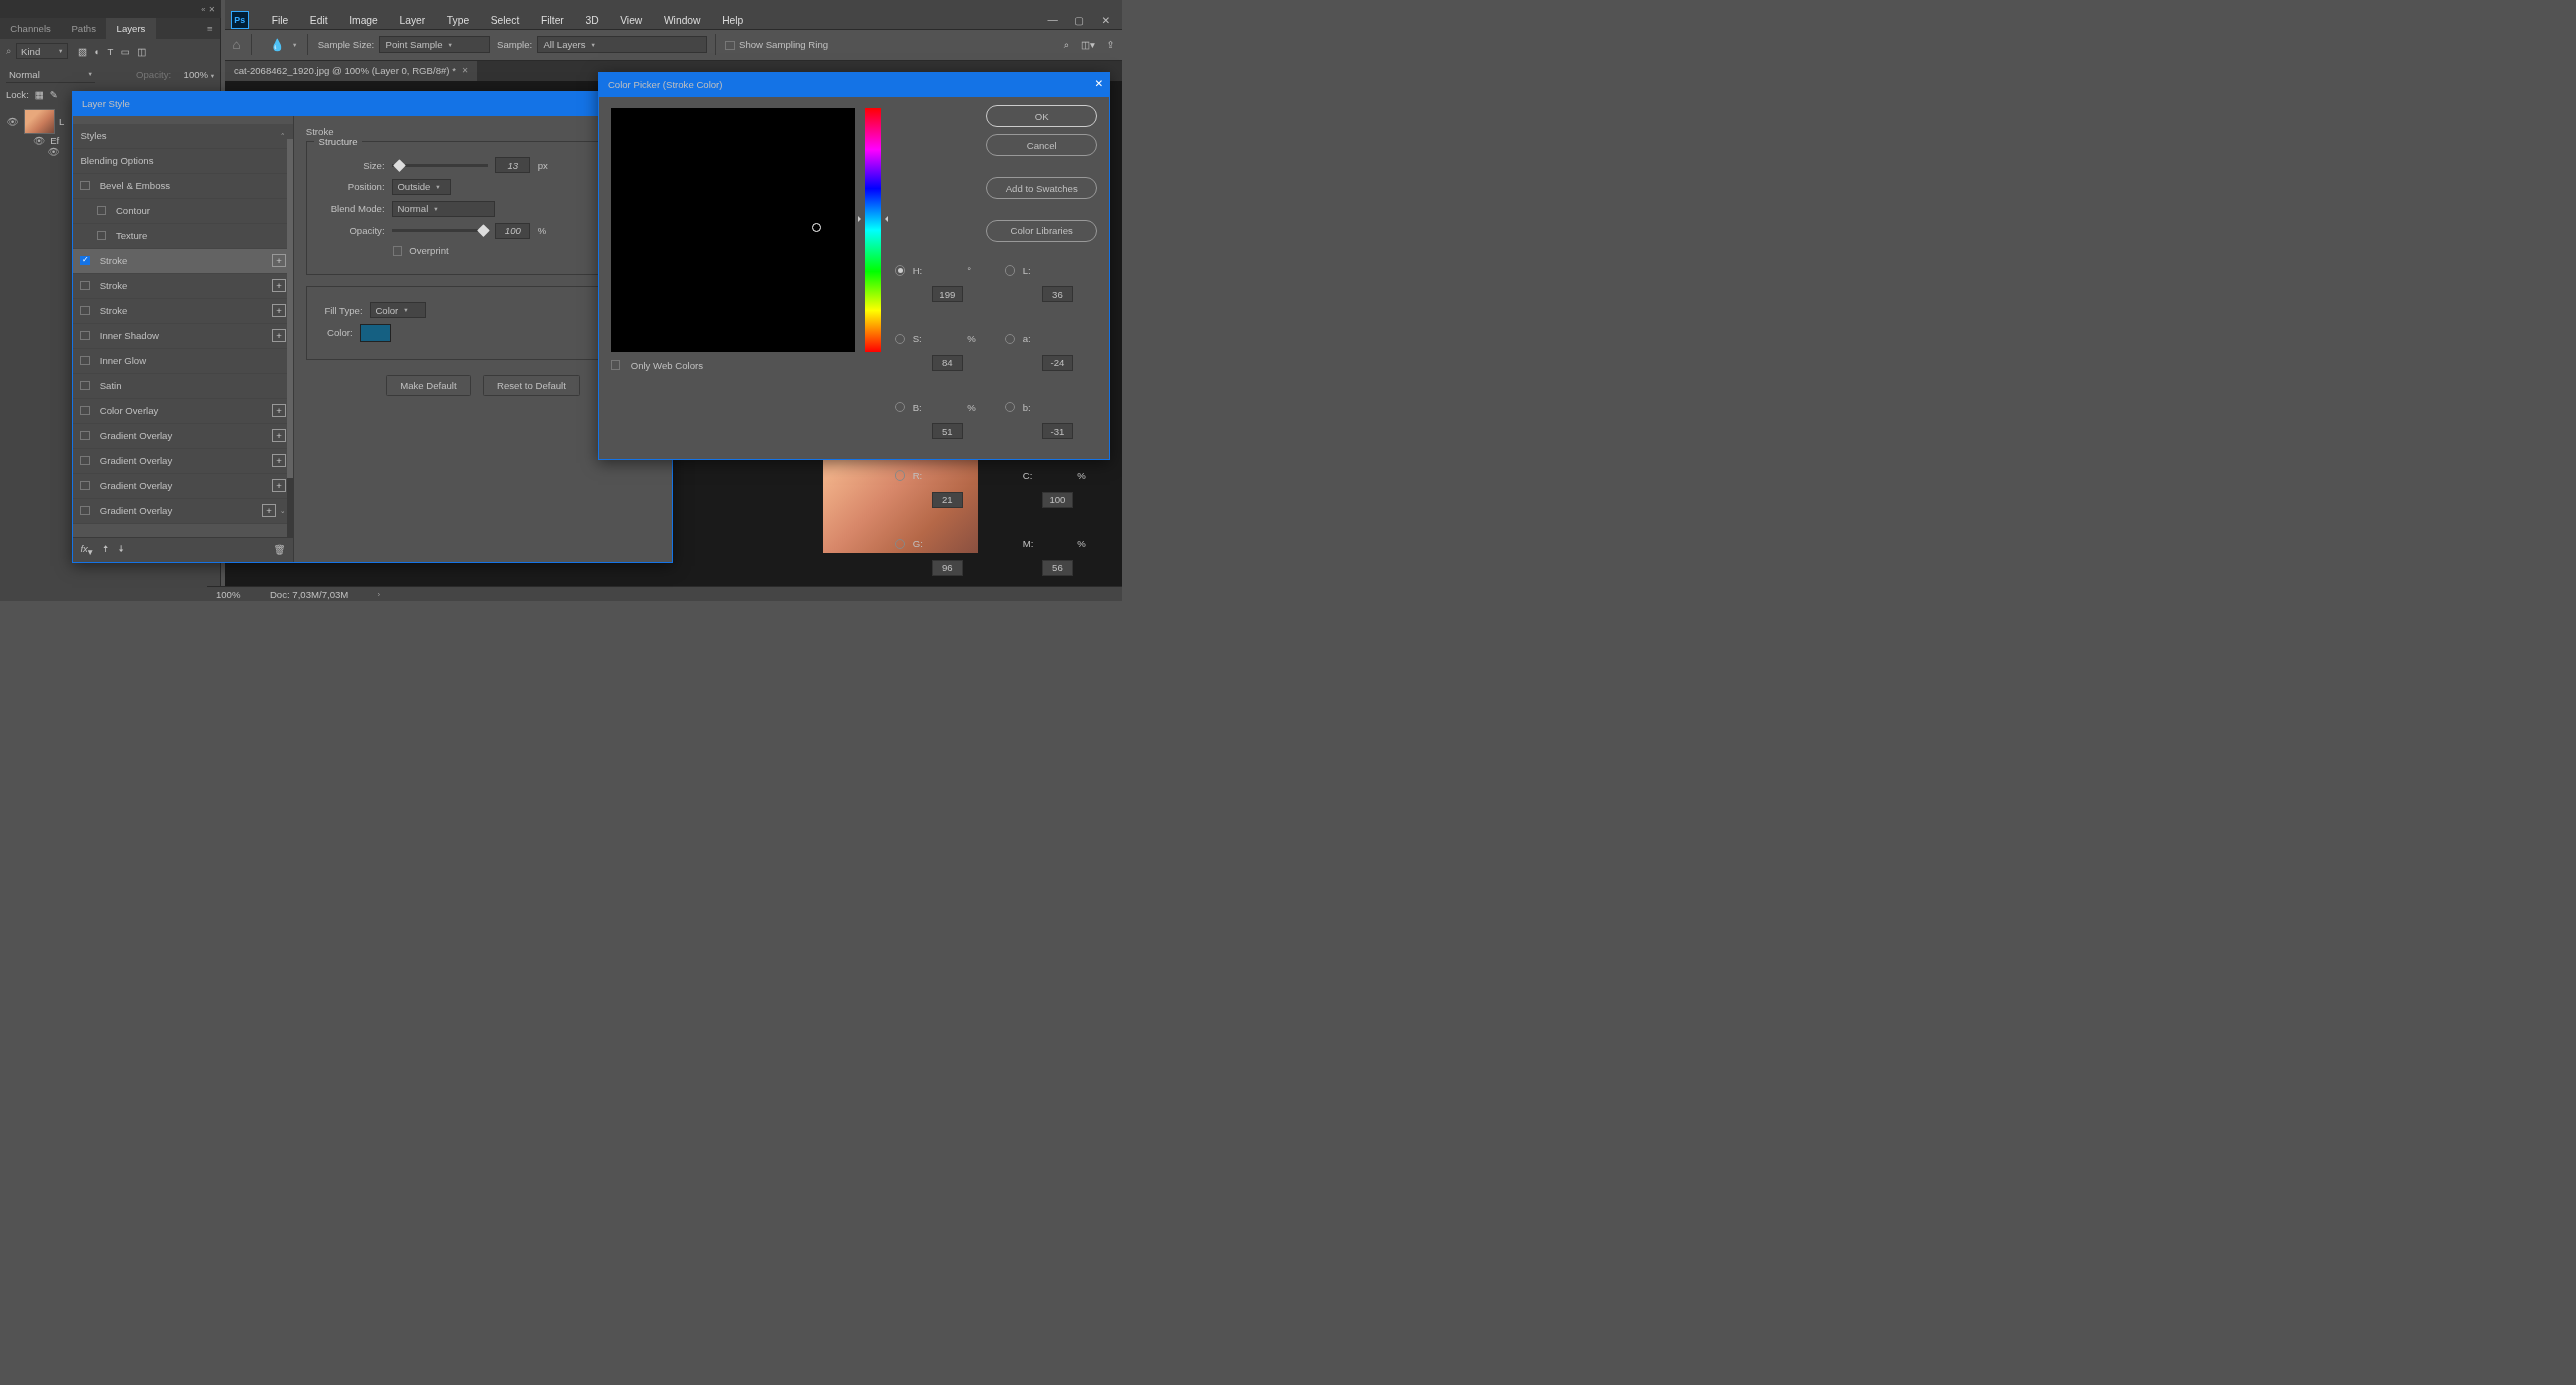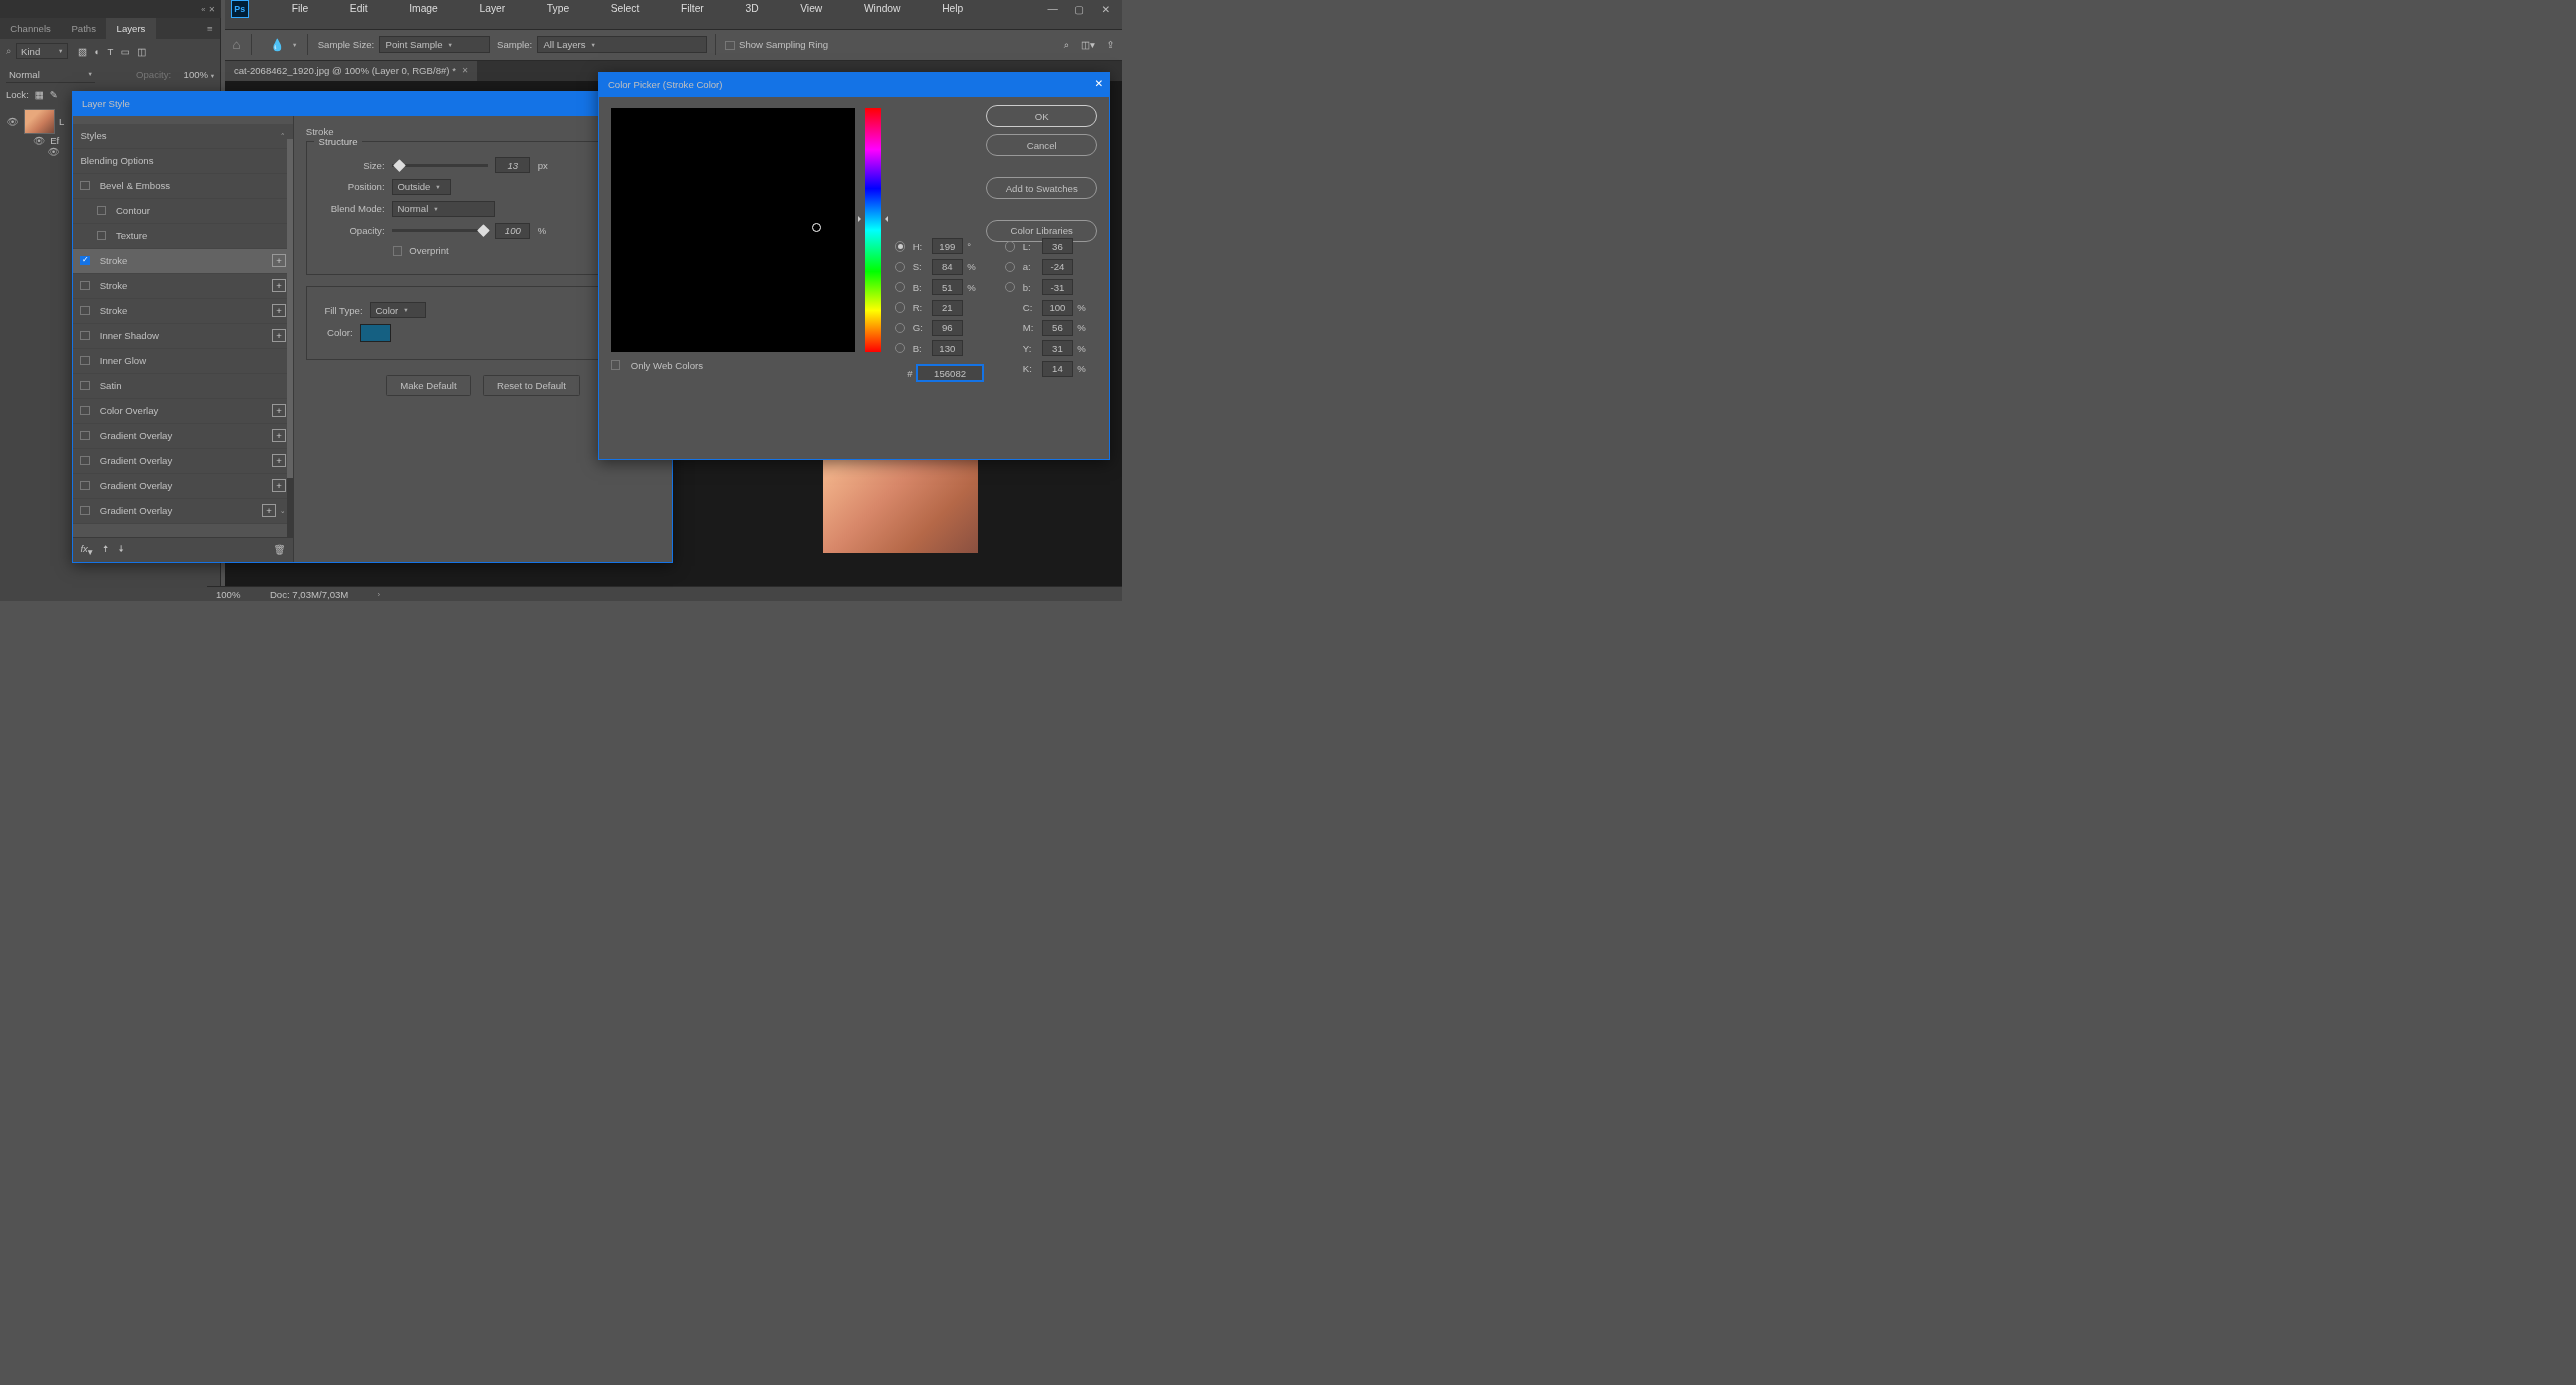--- a/index.html
+++ b/index.html
@@ -26,21 +26,21 @@
 .opacity-val { color: #777; width: 37px; text-align: right; }
 .lock-row { padding: 3px 5.9px; display: flex; align-items: center; gap: 5.9px; color: #999; font-size: 8.9px; }
 
 .layer-list { padding: 4.4px 3px; }
 .layer-item { display: flex; align-items: center; gap: 4.4px; padding: 1.5px 3px; }
 .eye { width: 13.3px; text-align: center; font-size: 9.6px; color: #aaa; }
 .thumb { width: 31px; height: 25px; border: 0.7px solid #666; background: linear-gradient(135deg, #e8a87c 30%, #c97b5a 60%, #7a4a3a); }
 .layer-sub { padding-left: 29.5px; display: flex; align-items: center; gap: 4.4px; }
 
 
-.app-menubar { position: absolute; left: 225px; top: 0; right: 0; height: 29.5px; background: #454545; display: flex; align-items: flex-start; padding: 0 5.9px; gap: 21px; border-bottom: 0.7px solid #2a2a2a;}
+.app-menubar { position: absolute; left: 225px; top: 0; right: 0; height: 29.5px; background: #454545; display: flex; align-items: flex-end; padding: 0 5.9px; gap: 1px; border-bottom: 0.7px solid #2a2a2a;}
 .ps-logo { width: 17.7px; height: 17.7px; background: #001e36; color: #31a8ff; display: flex; align-items: center; justify-content: center; font-weight: bold; border: 0.7px solid #31a8ff; margin-right: 11.8px; font-size: 8.9px;}
 .menu-item { padding: 3px 10.3px; color: #ddd; cursor: pointer; font-size: 10.3px;}
 .window-controls { margin-left: auto; display: flex; gap: 5.9px; }
 .win-btn { width: 20.7px; height: 17.7px; display: flex; align-items: center; justify-content: center; color: #bbb; font-size: 10.3px;}
 
 .options-bar { position: absolute; left: 225px; top: 29.5px; right: 0; height: 31px; background: #535353; display: flex; align-items: center; padding: 0 7.4px; gap: 7.4px; border-bottom: 0.7px solid #2a2a2a;}
 .home-icon { font-size: 13.3px; color: #999; }
 .eyedrop-icon { font-size: 11.8px; margin-left: 8.9px; }
 .dd { display: flex; align-items: center; }
 .dd-label { margin-right: 4.4px; }
@@ -102,21 +102,21 @@
 .cp-preview { display: flex; flex-direction: column; align-items: center; gap: 3px;}
 .prev-box { width: 52px; height: 35px; border: 0.7px solid #222;}
 .warn { font-size: 10.3px;}
 .lil-sw { width: 11.8px; height: 11.8px; border: 0.7px solid #777;}
 .cp-btn { height: 22px; border: 0.7px solid #999; border-radius: 11.8px; display: flex; align-items: center; justify-content: center; width: 111px;}
 .cp-inputs { position: absolute; left: 296px; top: 161px;}
 .radio { width: 10.3px; height: 10.3px; border: 0.7px solid #888; border-radius: 50%; display: inline-block; vertical-align: middle; margin-right: 3px; position: relative;}
 .radio.on::after { content:""; position: absolute; inset: 1.5px; background: #ccc; border-radius: 50%;}
 .color-inp-row { display: flex; align-items: center; gap: 4.4px; margin: 4.4px 0;}
 .ci-label { width: 14.8px;}
-.ci-field { width: 31px; height: 16px; background: #454545; border: 0.7px solid #333; display: flex; align-items: center; justify-content: center;}
+.ci-field { width: 31px; height: 16px; background: #454545; border: 0.7px solid #333; display: flex; align-items: center; justify-content: center; margin-top: 48px;}
 .ci-field.sel { border: 0.7px solid #1473e6; outline: 0.7px solid #1473e6;}
 .cp-close { position: absolute; right: 5.9px; top: 4.4px; color: #fff; font-size: 10.3px;}
 .only-web { display: flex; align-items: center; gap: 5.9px; margin-top: 7.4px;}
 .chev { font-size: 6.6px; color: #aaa; }
 </style>
 </head>
 <body>
 
 <div class="panels-header">
   <span class="collapse">«</span>

